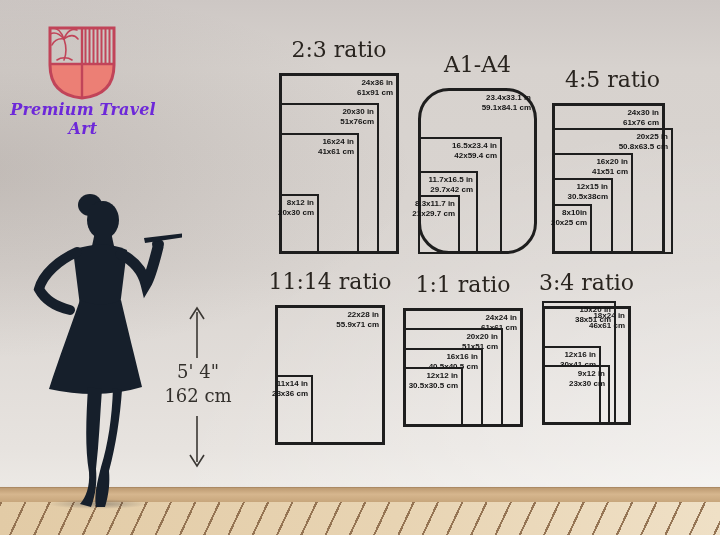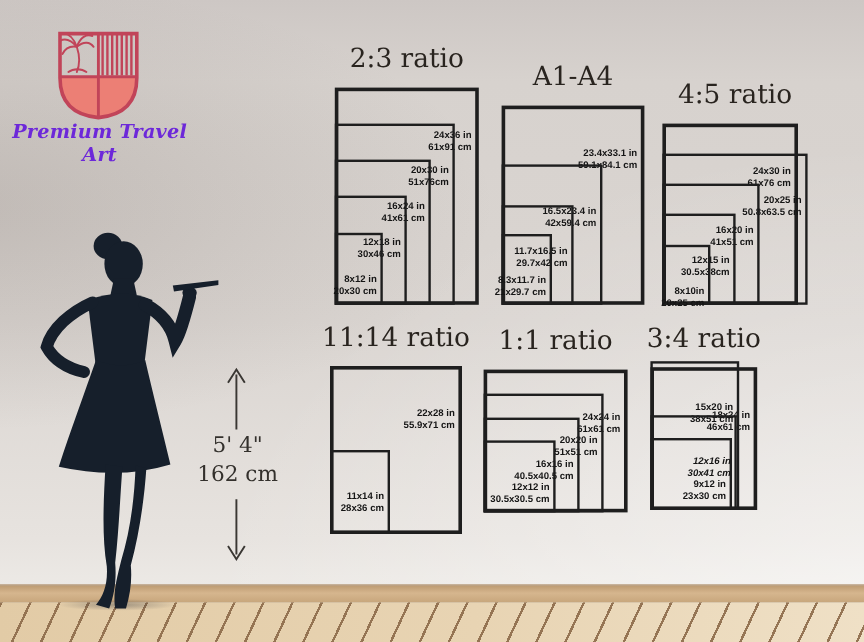--- a/index.html
+++ b/index.html
@@ -61,21 +61,21 @@
   }
   .box{position:relative;width:100%;height:100%}
   .size-rect{
     position:absolute;left:0;bottom:0;box-sizing:border-box;
     border:2px solid #1e1e1e;
   }
   .size-rect.outer{border-width:3px}
   .size-label{
     position:absolute;top:2px;right:3px;text-align:right;white-space:nowrap;
     font-family:"Liberation Sans",sans-serif;font-weight:bold;font-size:8px;
-    line-height:1.25;color:#151515;margin-top:30px;
+    line-height:1.25;color:#151515;
   }
 </style>
 </head>
 <body>
 
 <div class="wall"></div>
 <div class="baseboard"></div>
 <div class="floor"></div>
 <div class="feet-shadow"></div>
 
@@ -152,38 +152,32 @@
           <div>20x30 in</div>
           <div>51x76cm</div>
         </div>
       </div>
       <div class="size-rect" style="width: 80px; height: 121px;">
         <div class="size-label">
           <div>16x24 in</div>
           <div>41x61 cm</div>
         </div>
       </div>
-      <div class="size-rect" style="width: 60px; height: 91px;">
-        <div class="size-label">
-          <div>12x18 in</div>
-          <div>30x46 cm</div>
-        </div>
-      </div>
       <div class="size-rect" style="width: 40px; height: 60px;">
         <div class="size-label">
           <div>8x12 in</div>
           <div>20x30 cm</div>
         </div>
       </div>
     </div>
 </div>
 <div class="chart" id="c1">
   <div class="chart-title">A1-A4</div>
   <div class="box">
-      <div class="size-rect outer" style="width: 119px; height: 166px;">
+      <div class="size-rect outer" style="width: 119px; height: 166px; border-radius: 31px;">
         <div class="size-label">
           <div>23.4x33.1 in</div>
           <div>59.1x84.1 cm</div>
         </div>
       </div>
       <div class="size-rect" style="width: 84px; height: 117px;">
         <div class="size-label">
           <div>16.5x23.4 in</div>
           <div>42x59.4 cm</div>
         </div>
@@ -239,21 +233,21 @@
 </div>
 <div class="chart" id="c3">
   <div class="chart-title">11:14 ratio</div>
   <div class="box">
       <div class="size-rect outer" style="width: 110px; height: 140px;">
         <div class="size-label">
           <div>22x28 in</div>
           <div>55.9x71 cm</div>
         </div>
       </div>
-      <div class="size-rect" style="width: 50px; height: 70px;">
+      <div class="size-rect" style="width: 38px; height: 70px;">
         <div class="size-label">
           <div>11x14 in</div>
           <div>28x36 cm</div>
         </div>
       </div>
     </div>
 </div>
 <div class="chart" id="c4">
   <div class="chart-title">1:1 ratio</div>
   <div class="box">
@@ -291,21 +285,21 @@
           <div>18x24 in</div>
           <div>46x61 cm</div>
         </div>
       </div>
       <div class="size-rect" style="width: 74px; height: 124px;">
         <div class="size-label">
           <div>15x20 in</div>
           <div>38x51 cm</div>
         </div>
       </div>
-      <div class="size-rect" style="width: 72px; height: 79px; font-style: italic;">
+      <div class="size-rect" style="width: 59px; height: 79px;">
         <div class="size-label">
           <div>12x16 in</div>
           <div>30x41 cm</div>
         </div>
       </div>
       <div class="size-rect" style="width: 68px; height: 60px;">
         <div class="size-label">
           <div>9x12 in</div>
           <div>23x30 cm</div>
         </div>

